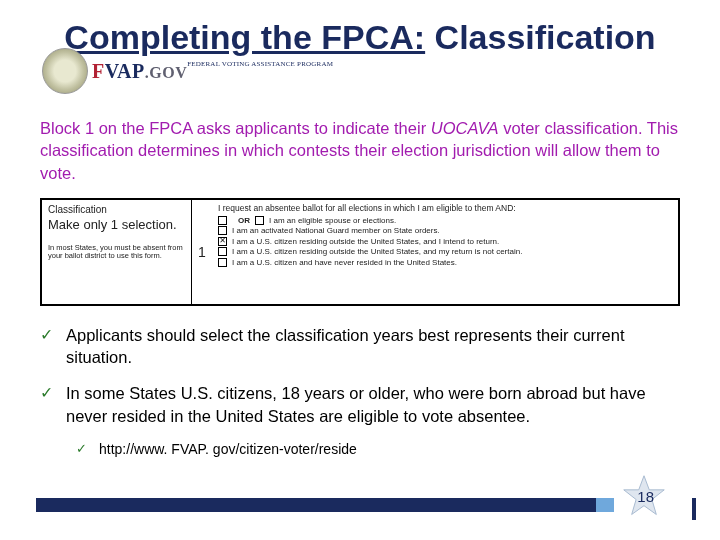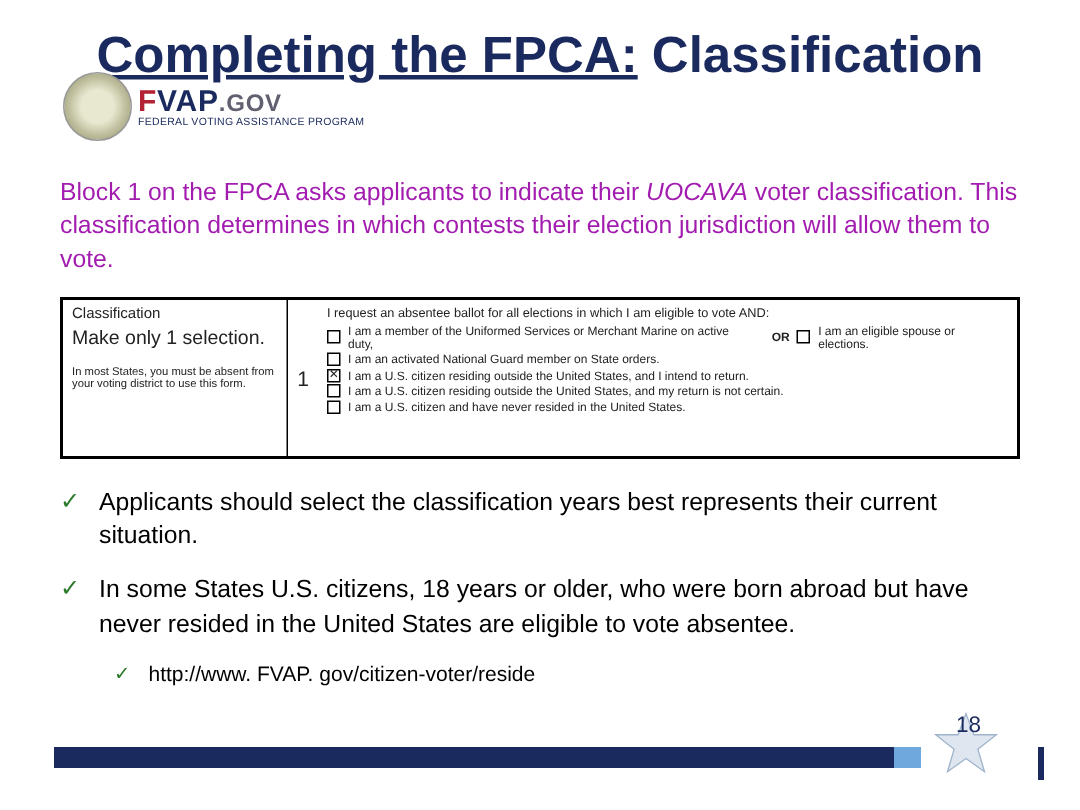--- a/index.html
+++ b/index.html
@@ -2,21 +2,21 @@
 <html><head>
 <meta charset="utf-8">
 <style>
   * { margin: 0; padding: 0; box-sizing: border-box; }
   body { width: 720px; height: 540px; font-family: Arial, sans-serif; background: #fff; position: relative; overflow: hidden; }
   .slide { width: 100%; height: 100%; position: relative; padding: 18px 40px 0 40px; }
   .title { font-size: 34px; color: #1a2a5e; text-align: center; margin-bottom: 6px; }
   .title .u { text-decoration: underline; }
   .logos { position: absolute; left: 42px; top: 48px; display: flex; align-items: center; gap: 4px; }
   .seal { width: 46px; height: 46px; border-radius: 50%; background: radial-gradient(circle,#e8e8d0 35%,#c0c0a0 60%,#888860 100%); border:1px solid #999; }
-  .fvap { display:flex; flex-direction:column; line-height:1; }
+  .fvap { display:flex; line-height:1;font-family:Liberation Serif, serif; }
   .fvap-top { font-weight:bold; font-size:20px; letter-spacing:0.5px; }
   .fvap-top .f { color:#b22234; }
   .fvap-top .v { color:#1a2a5e; }
   .fvap-top .g { color:#606070; font-size:16px; }
   .fvap-sub { font-size:7px; color:#1a2a5e; letter-spacing:0.2px; }
   .intro { margin-top: 60px; font-size: 16.5px; color: #a21caf; line-height: 1.35; }
   .intro .it { font-style: italic; }
   .form-box { margin: 14px 0 18px 0; border: 2px solid #000; height: 108px; display:flex; font-size:9px; color:#222; background:#fff; position:relative; }
   .fb-left { width:150px; border-right:1px solid #000; padding:4px 6px; position:relative; }
   .fb-left .hdr { font-size:10px; }
@@ -30,21 +30,21 @@
   .opt .or { margin-left:6px; font-weight:bold; }
   .bullets { margin-top: 6px; }
   .bul { display:flex; gap:8px; margin: 14px 0; font-size:16.5px; line-height:1.35; }
   .chk { color:#2a7a2a; font-size:16px; flex-shrink:0; width:18px; }
   .sub-bul { display:flex; gap:8px; margin: 6px 0 0 36px; font-size:14px; }
   .sub-bul .chk { font-size:13px; width:15px; }
   .footer-bar { position:absolute; left:36px; bottom:28px; width:560px; height:14px; background:#1a2a5e; }
   .footer-accent { position:absolute; left:596px; bottom:28px; width:18px; height:14px; background:#6fa8dc; }
   .star { position:absolute; right:54px; bottom:22px; width:44px; height:44px; }
   .star svg { width:100%; height:100%; }
-  .pagenum { position:absolute; right:66px; bottom:48px; font-size:15px; color:#1a2a5e; z-index:2; }
+  .pagenum { position:absolute; right:66px; bottom:35px; font-size:15px; color:#1a2a5e; z-index:2; }
   .side-tick { position:absolute; right:24px; bottom:20px; width:4px; height:22px; background:#1a2a5e; }
 </style>
 </head>
 <body>
 
 <div class="slide">
 
   <h1 class="title">
     <span class="u">Completing the FPCA:</span><span> Classification</span>
   </h1>
@@ -60,28 +60,27 @@
   </div>
 
   <p class="intro">
     <span>Block 1 on the FPCA asks applicants to indicate their </span><span class="it">UOCAVA</span><span> voter classification. This classification determines in which contests their election jurisdiction will allow them to vote.</span>
   </p>
 
   <div class="form-box">
     <div class="fb-left">
       <div class="hdr">Classification</div>
       <div class="sub">Make only 1 selection.</div>
-      <div class="note">In most States, you must be absent from your voting district to use this form.</div>
+      <div class="note">In most States, you must be absent from your ballot district to use this form.</div>
     </div>
     <div class="fb-num">1</div>
     <div class="fb-right">
-      <div class="lead">I request an absentee ballot for all elections in which I am eligible to vote AND:</div>
+      <div class="lead">I request an absentee ballot for all elections in which I am eligible to them AND:</div>
       <div class="opt">
         <span class="box"></span>
-        <span>I am a member of the Uniformed Services or Merchant Marine on active duty,</span>
         <span class="or">OR</span>
         <span class="box"></span>
         <span>I am an eligible spouse or elections.</span>
       </div>
       <div class="opt">
         <span class="box"></span>
         <span>I am an activated National Guard member on State orders.</span>
       </div>
       <div class="opt">
         <span class="box">✕</span>

